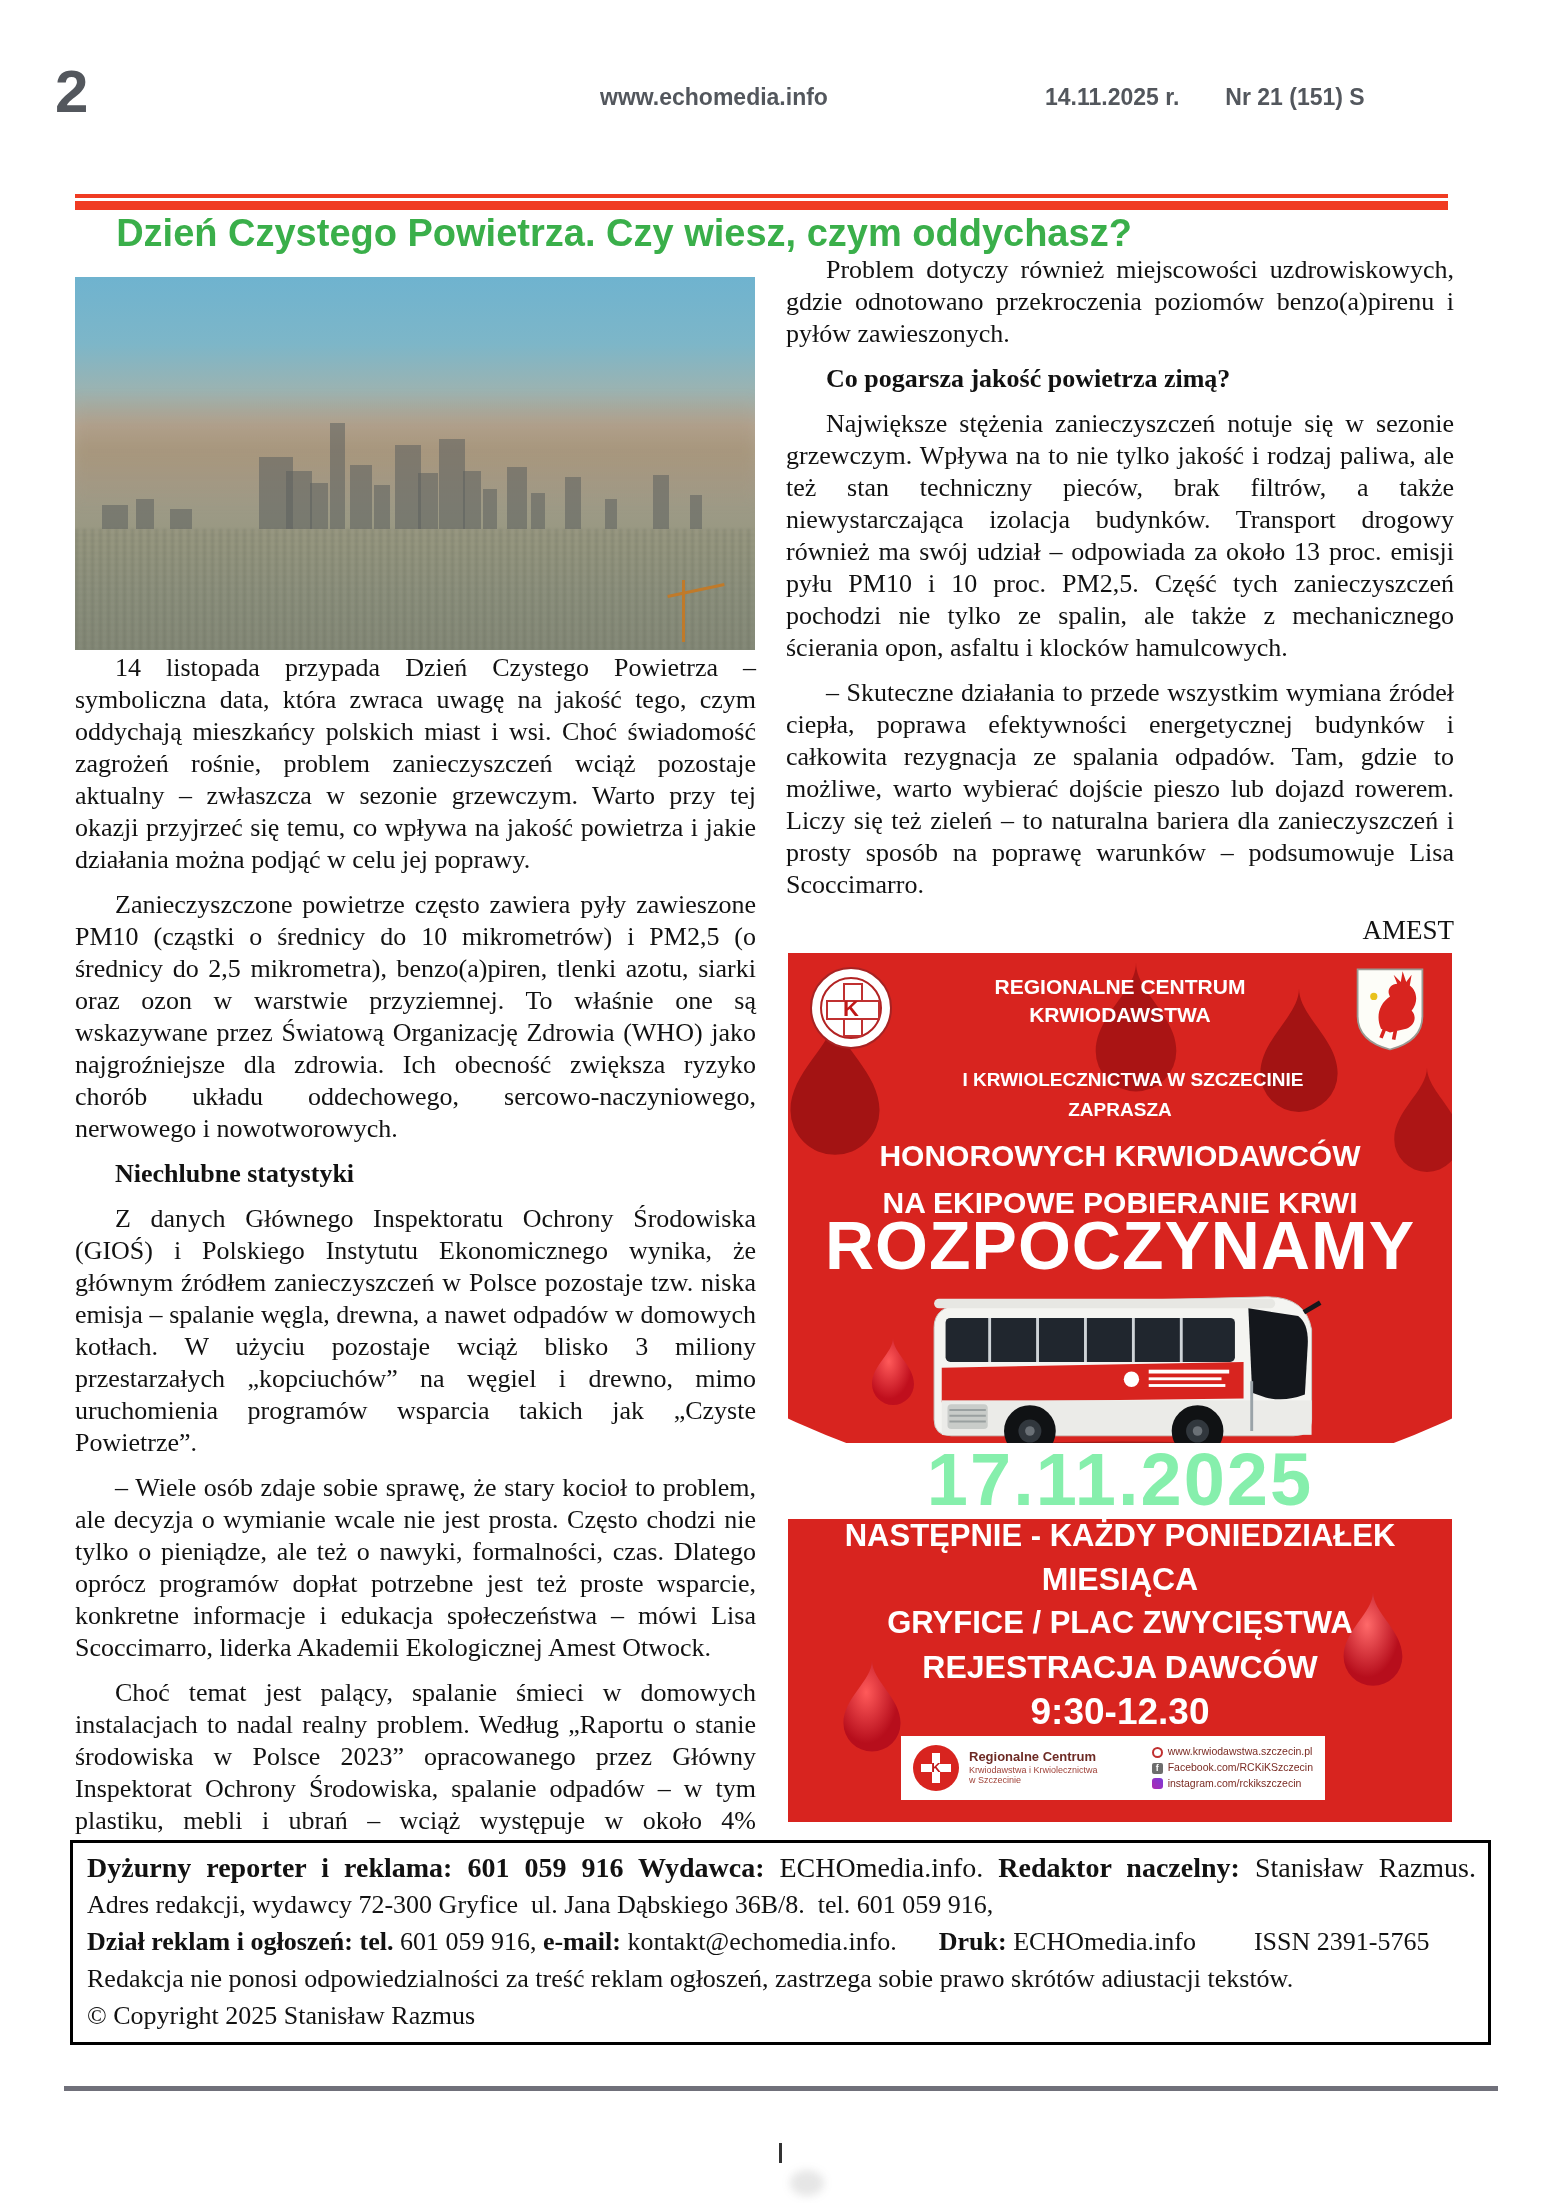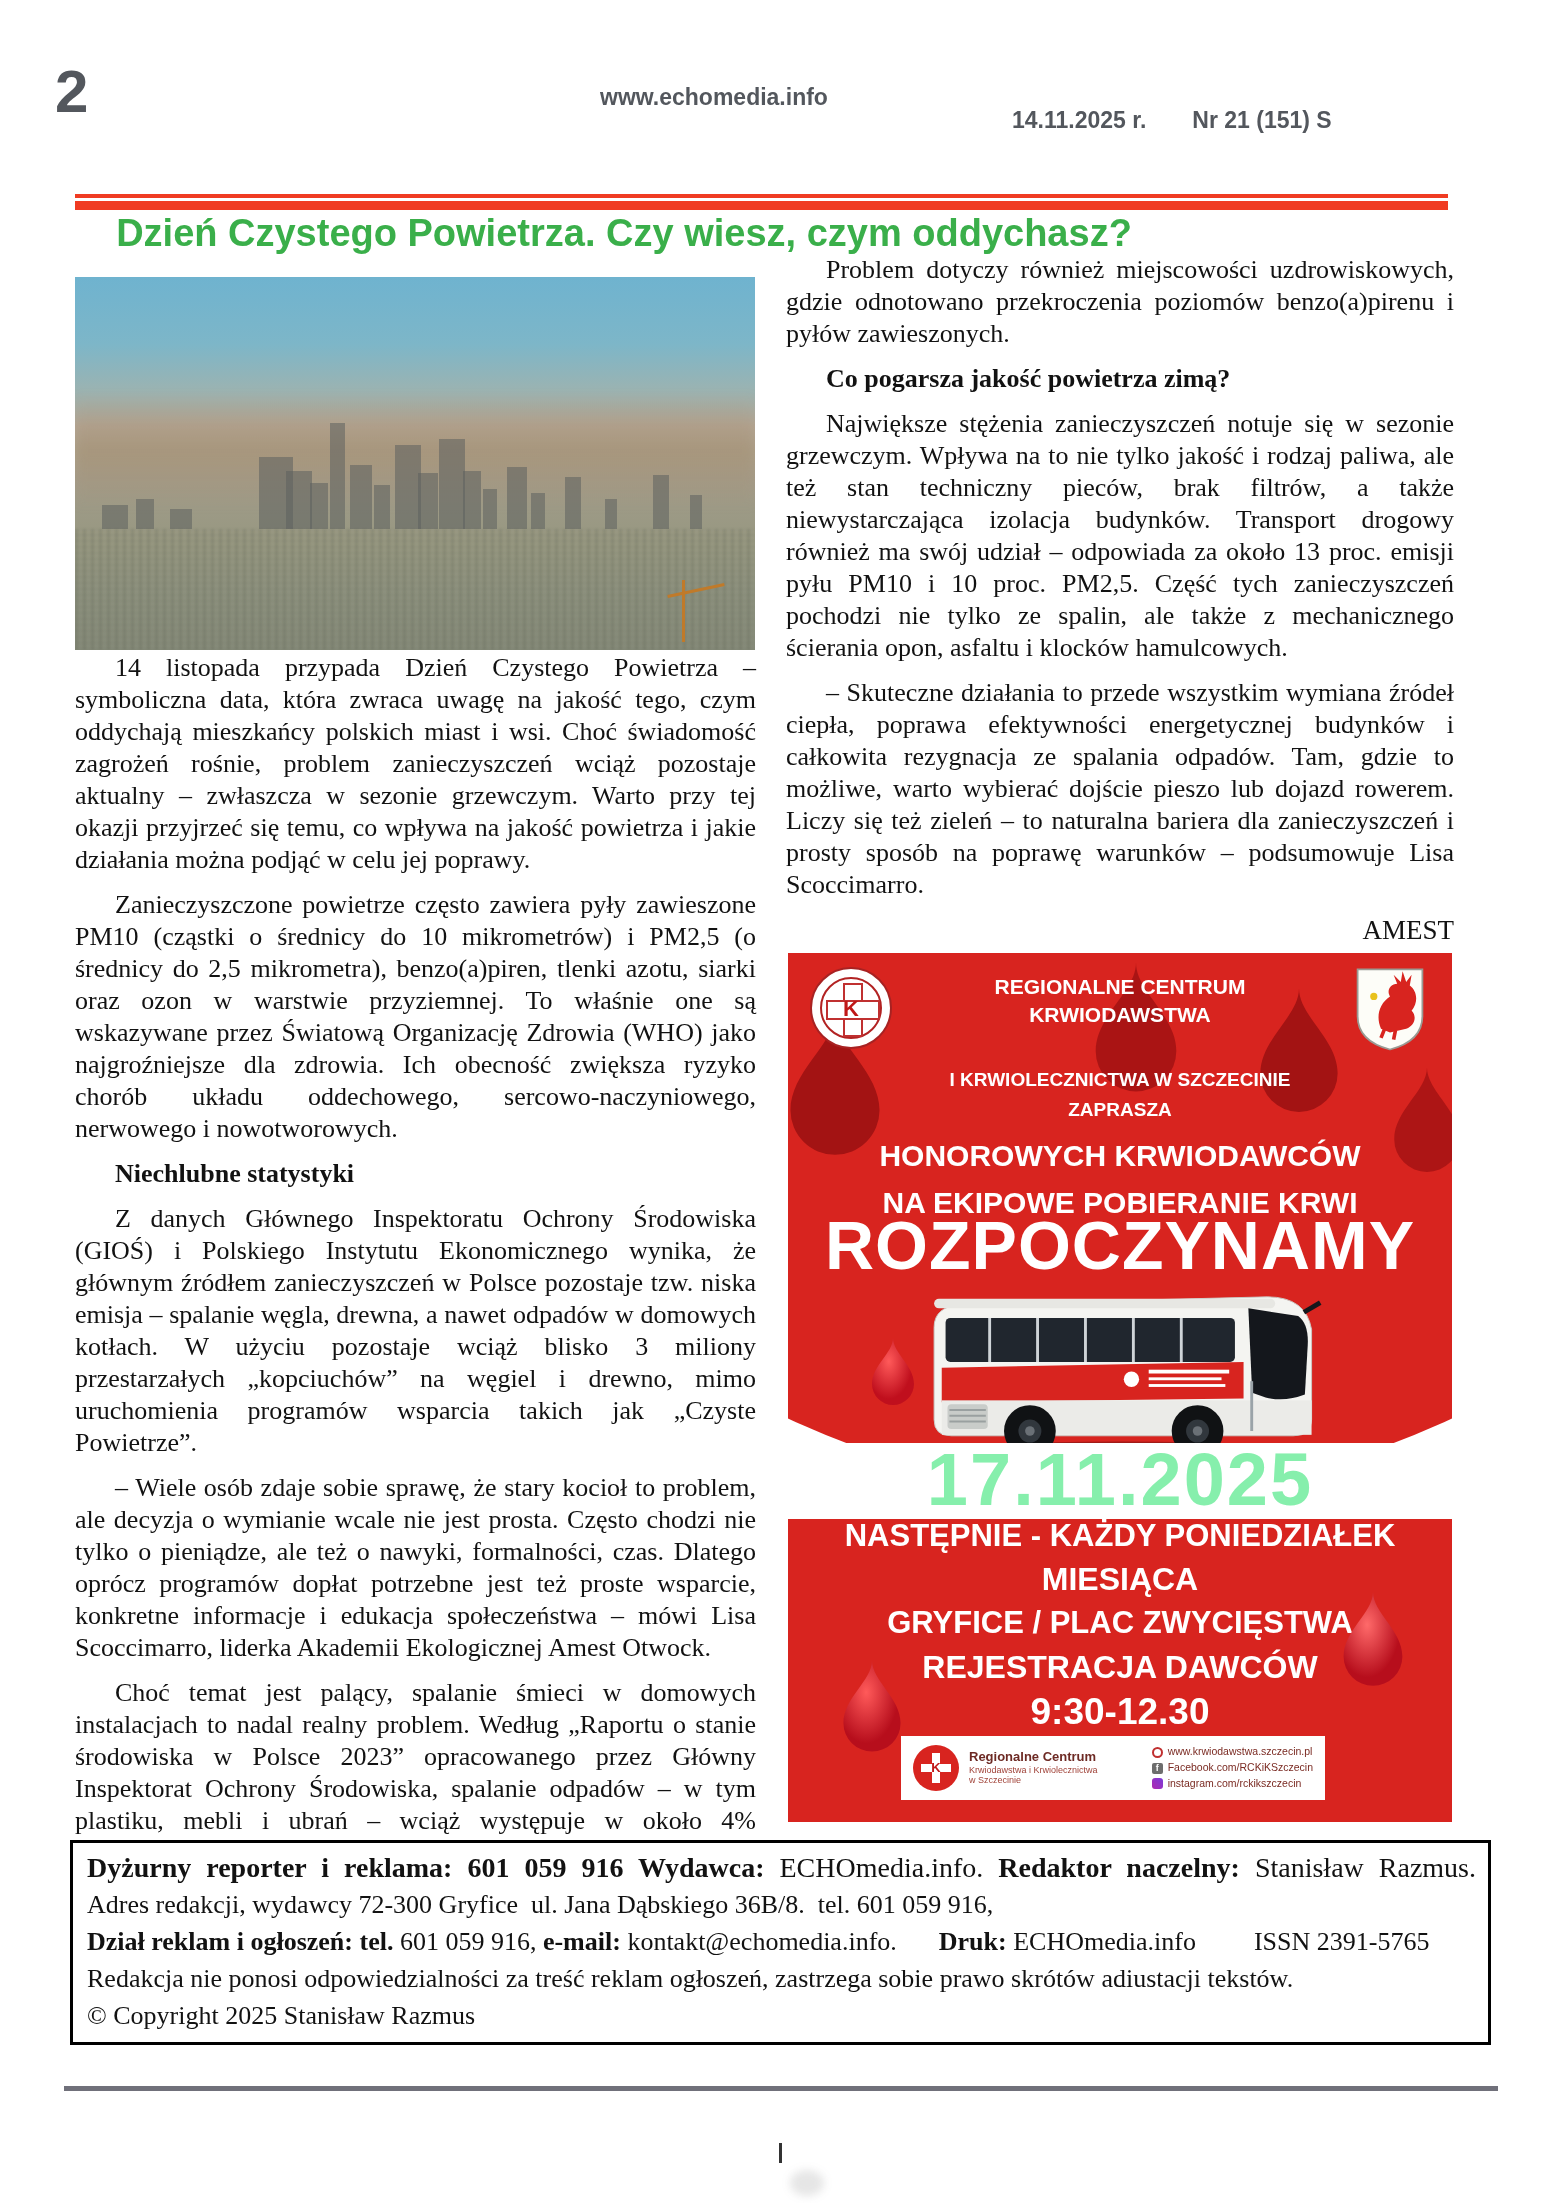--- a/index.html
+++ b/index.html
@@ -4,22 +4,22 @@
 <style>
   html,body{margin:0;padding:0;}
   body{width:1558px;height:2203px;position:relative;background:#ffffff;
        font-family:"Liberation Serif",serif;color:#121212;}
   .abs{position:absolute;}
   
   .page-num{left:55px;top:62px;font-family:"Liberation Sans",sans-serif;
     font-weight:bold;font-size:60px;color:#53575d;line-height:1;}
   .site-name{left:600px;top:84px;font-family:"Liberation Sans",sans-serif;
     font-weight:bold;font-size:23px;color:#53575d;}
-  .issue-row{left:1012px;top:84px;font-family:"Liberation Sans",sans-serif;
-    font-weight:bold;font-size:23px;color:#53575d;display:flex;gap:46px;margin-top:23px;}
+  .issue-row{left:1045px;top:84px;font-family:"Liberation Sans",sans-serif;
+    font-weight:bold;font-size:23px;color:#53575d;display:flex;gap:46px;}
   .rule-thin{left:75px;top:194px;width:1373px;height:4px;background:#f03b22;}
   .rule-thick{left:75px;top:201px;width:1373px;height:9px;background:#f03b22;}
   
   .article-title{left:0;top:212px;width:1248px;text-align:center;
     font-family:"Liberation Sans",sans-serif;font-weight:bold;font-size:38px;
     color:#3aaf4a;}
   .col{font-size:26px;line-height:32px;text-align:justify;}
   .col p{margin:0 0 13px 0;text-indent:40px;}
   .col h3{margin:0 0 13px 0;text-indent:40px;font-size:26px;font-weight:bold;}
   .col-left{left:75px;top:652px;width:681px;}
@@ -40,21 +40,21 @@
      repeating-linear-gradient(0deg,rgba(120,122,104,.18) 0 2px,rgba(0,0,0,0) 2px 6px);
     filter:blur(1px);}
   .crane-v{position:absolute;right:70px;bottom:8px;width:3px;height:62px;background:#c07a2a;}
   .crane-h{position:absolute;right:30px;bottom:58px;width:58px;height:3px;background:#c07a2a;transform:rotate(-12deg);}
   
   .poster{left:788px;top:953px;width:664px;height:869px;background:#d8241f;
     overflow:hidden;font-family:"Liberation Sans",sans-serif;color:#ffffff;}
   .p-line{position:absolute;left:0;width:664px;text-align:center;font-weight:bold;}
   .p-org1{top:22px;font-size:21px;}
   .p-org2{top:50px;font-size:21px;}
-  .p-org3{top:116px;font-size:19px;}
+  .p-org3{top:116px;font-size:19px;padding-left:13px;}
   .p-invite{top:146px;font-size:19px;}
   .p-aud1{top:186px;font-size:30px;}
   .p-aud2{top:233px;font-size:30px;}
   .p-headline{top:255px;font-size:68px;letter-spacing:1px;top:253px;}
   .swoosh-zone{position:absolute;left:0;top:298px;width:664px;height:194px;overflow:hidden;}
   .swoosh{position:absolute;left:50%;transform:translateX(-50%);top:-975px;
     width:1500px;height:1290px;border-radius:50%;box-sizing:border-box;
     border:74px solid rgba(0,0,0,0);border-bottom-color:#ffffff;}
   .date-band{position:absolute;left:0;top:490px;width:664px;height:76px;background:#ffffff;}
   .p-date{top:488px;font-size:74px;line-height:78px;color:#86efac;letter-spacing:2px;}

